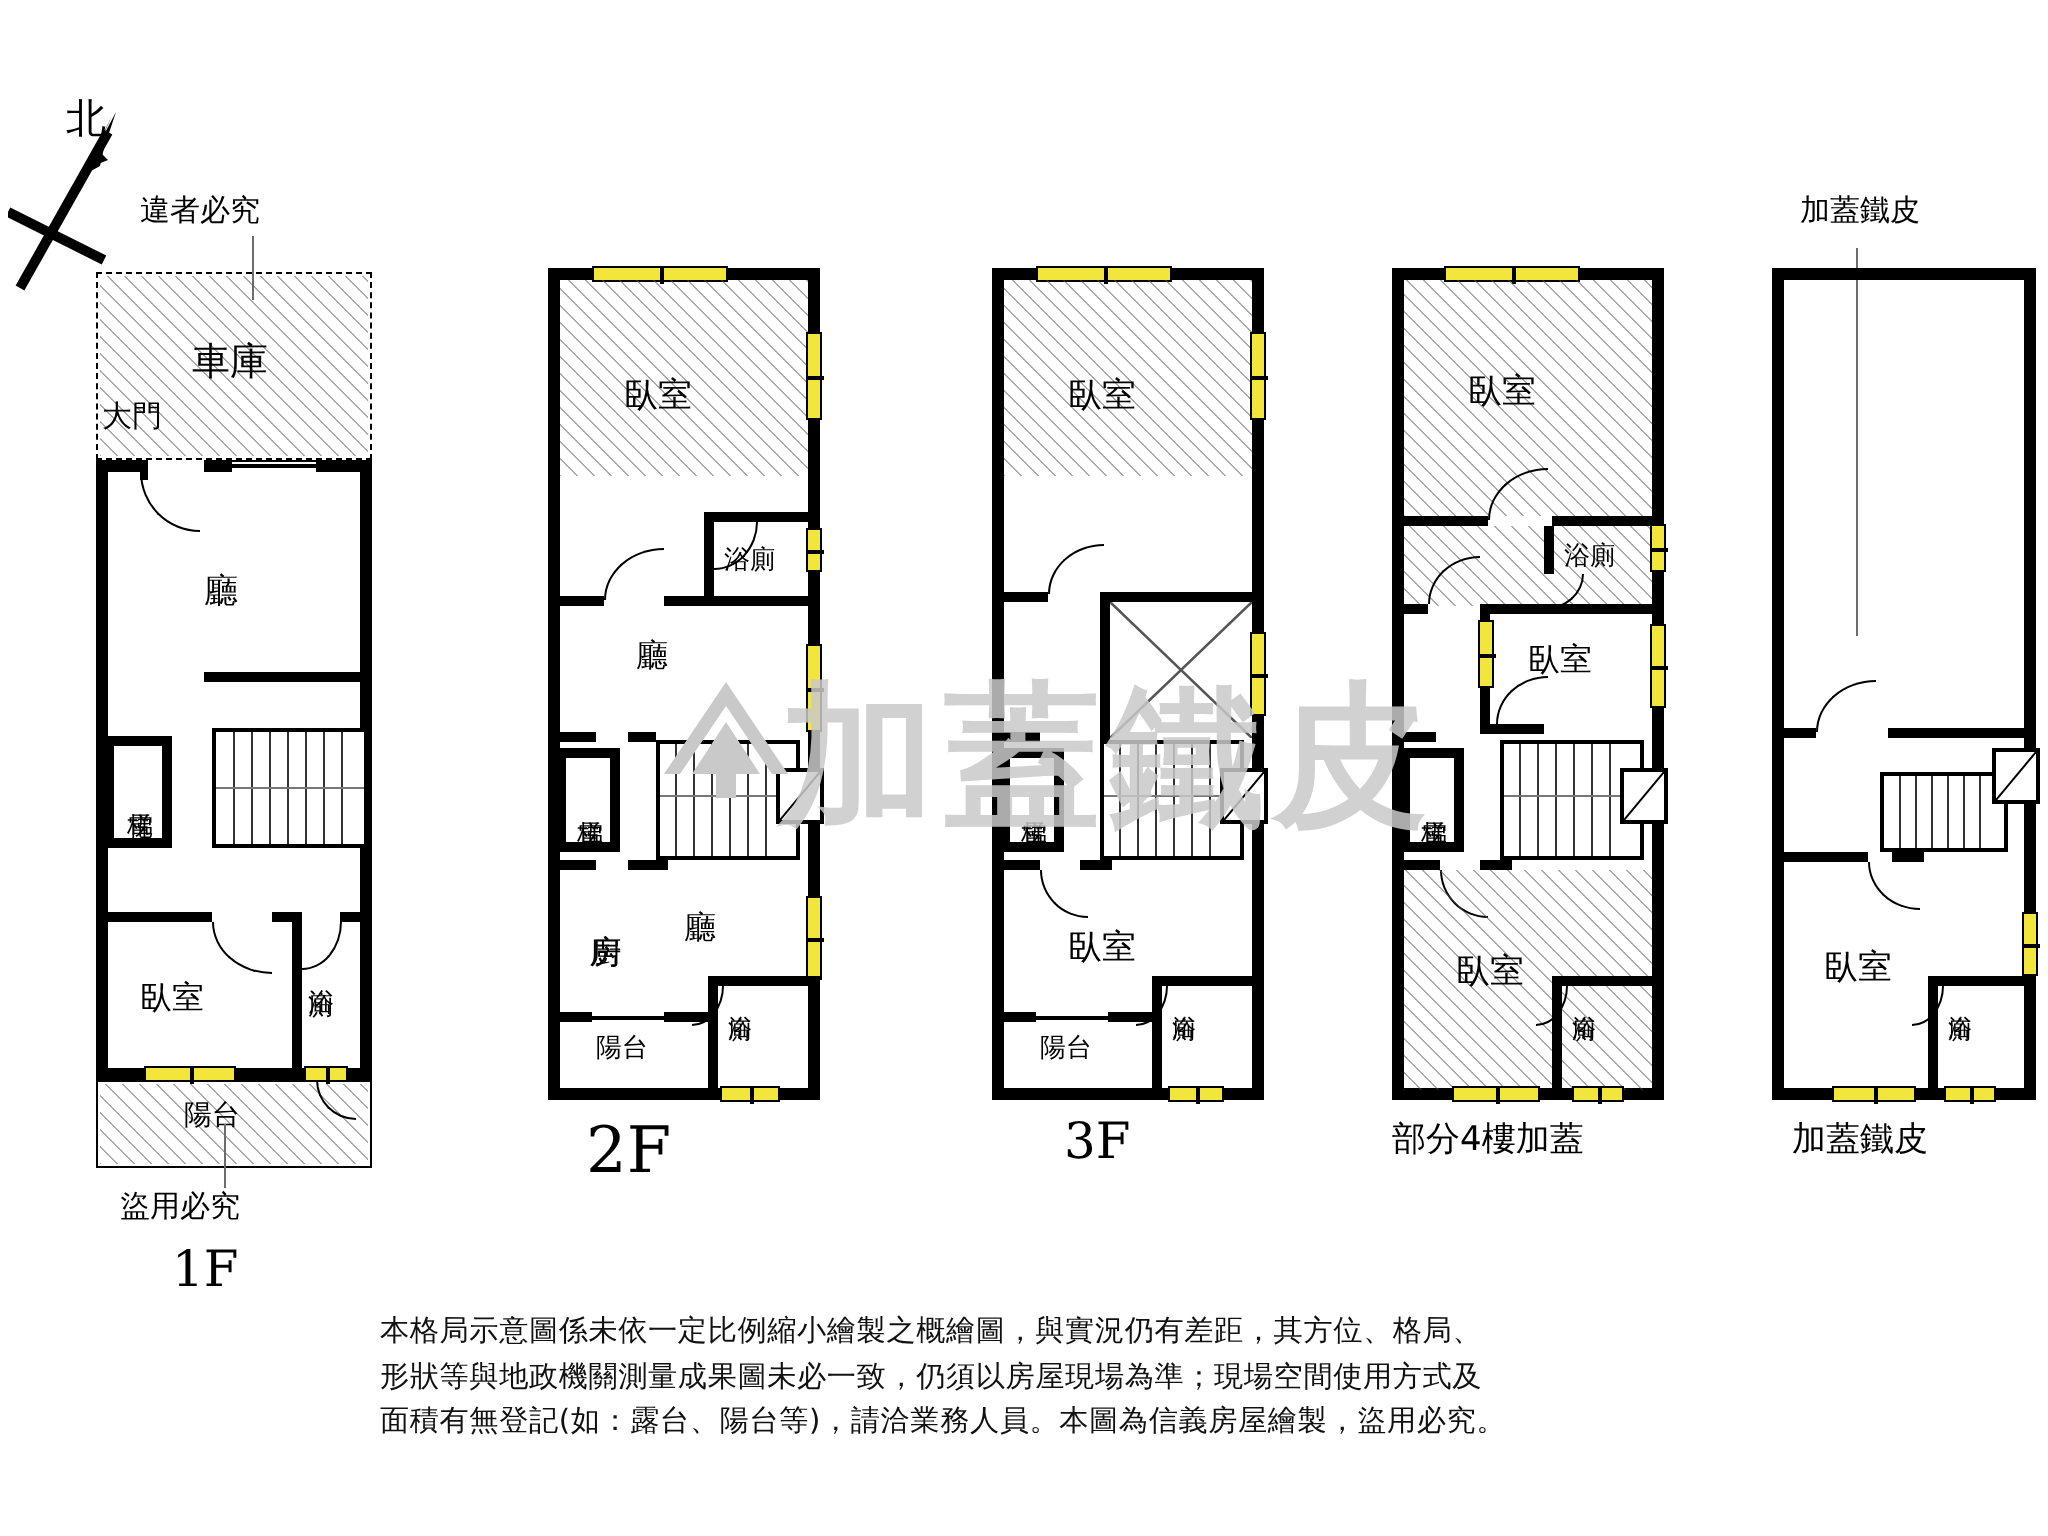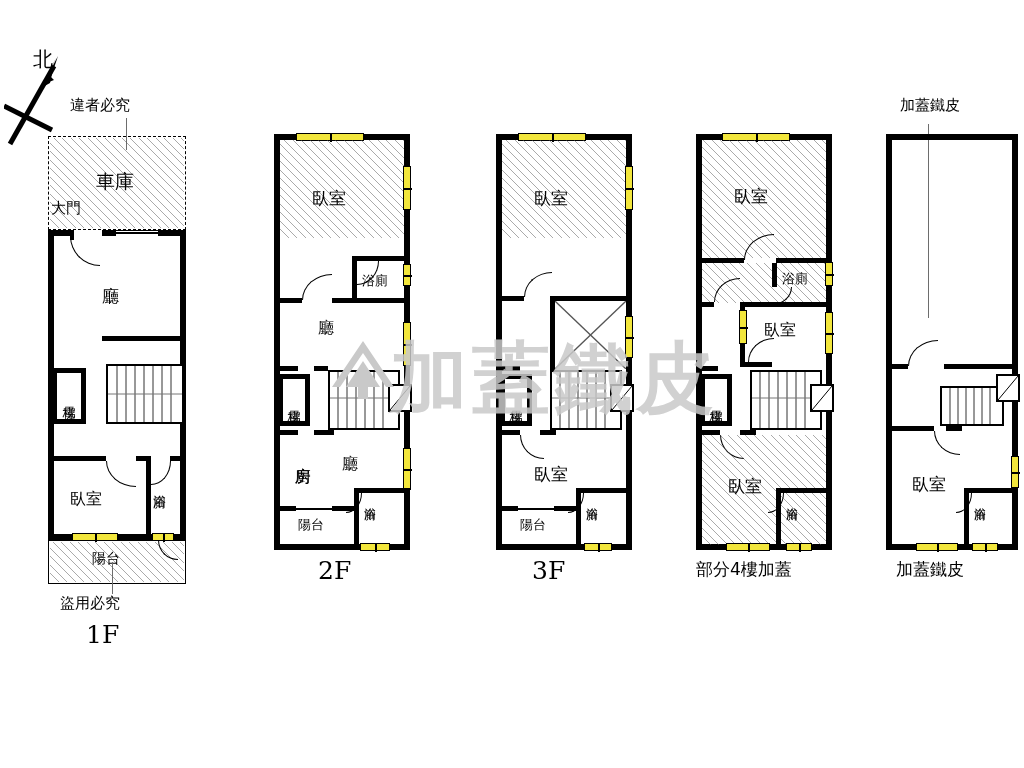--- a/index.html
+++ b/index.html
@@ -215,21 +215,21 @@
     <div class="room-label" style="left:94px;top:368px;font-size:12px;writing-mode:vertical-rl;line-height:1;">浴廁</div>
     <div class="win" style="left:90px;top:413px;width:30px;height:8px;">
       <div class="m" style="left:14px;top:0;width:1.5px;height:8px;"></div>
     </div>
 
     <div class="wall" style="left:4px;top:376px;width:22px;height:5px;"></div>
     <div class="wall" style="left:62px;top:376px;width:22px;height:5px;"></div>
     <div class="thin" style="left:26px;top:378px;width:36px;height:1.6px;"></div>
     <div class="room-label" style="left:28px;top:388px;font-size:13px;">陽台</div>
 
-    <div class="floor-title" style="left:48px;top:426px;font-size:25px;font-family:'DejaVu Serif',serif;">2F</div>
+    <div class="floor-title" style="left:23px;top:426px;font-size:32px;font-family:'DejaVu Serif',serif;">2F</div>
   </div>
 
   <div class="plan" style="left:492px;top:130px;width:150px;height:470px;">
     <div class="wall" style="left:4px;top:4px;width:6px;height:416px;"></div>
     <div class="wall" style="left:134px;top:4px;width:6px;height:416px;"></div>
     <div class="wall" style="left:4px;top:4px;width:22px;height:6px;"></div>
     <div class="wall" style="left:94px;top:4px;width:46px;height:6px;"></div>
     <div class="win" style="left:26px;top:3px;width:68px;height:8px;">
       <div class="m" style="left:33px;top:0;width:1.5px;height:8px;"></div>
     </div>
@@ -437,14 +437,19 @@
     <div class="wm-logo">
       <svg width="66" height="62" viewBox="0 0 66 62">
         <path d="M33 2 L64 48 L56 48 L33 14 L10 48 L2 48 Z" fill="#c9c9c9"></path>
         <path d="M33 22 L50 48 L16 48 Z" fill="#c9c9c9"></path>
         <rect x="28" y="40" width="10" height="20" fill="#c9c9c9"></rect>
       </svg>
     </div>
     <div class="wm-text">加蓋鐵皮</div>
   </div>
 
+  <div class="disclaimer">
+    <div>本格局示意圖係未依一定比例縮小繪製之概繪圖，與實況仍有差距，其方位、格局、</div>
+    <div>形狀等與地政機關測量成果圖未必一致，仍須以房屋現場為準；現場空間使用方式及</div>
+    <div>面積有無登記(如：露台、陽台等)，請洽業務人員。本圖為信義房屋繪製，盜用必究。</div>
+  </div>
 
 </div>
 
 </body></html>

